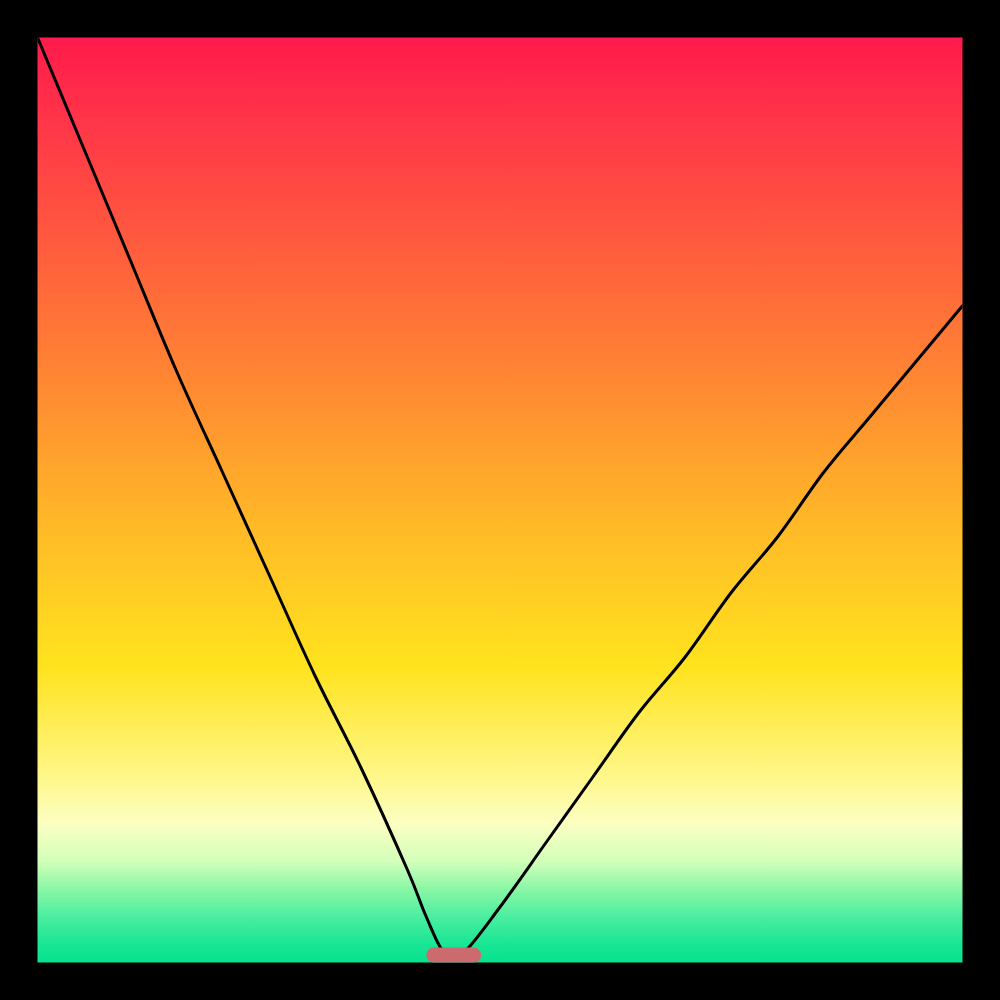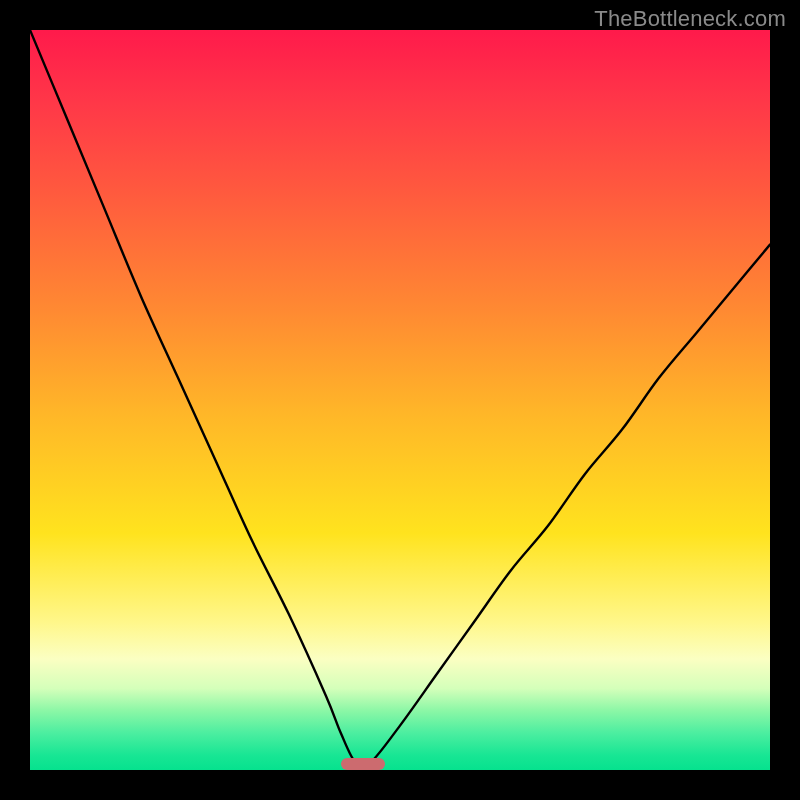--- a/index.html
+++ b/index.html
@@ -62,21 +62,20 @@
     top: 0;
     width: 740px;
     height: 740px;
     pointer-events: none;
   }
 </style>
 </head>
 <body>
 
 <div class="frame">
-  <div class="watermark">TheBottleneck.com</div>
 
   <div class="plot">
     <svg class="curve" viewBox="0 0 740 740" preserveAspectRatio="none">
       <path fill="none" stroke="#000" stroke-width="2.4" stroke-linecap="round" stroke-linejoin="round" d="M 0 0 C 6.166666666666667 14.799999999999992, 24.666666666666664 59.199999999999946, 37 88.79999999999995 C 49.333333333333336 118.39999999999996, 61.666666666666664 148.00000000000003, 74 177.60000000000002 C 86.33333333333333 207.20000000000002, 98.66666666666667 238.03333333333333, 111 266.4 C 123.33333333333333 294.76666666666665, 135.66666666666666 320.66666666666663, 148 347.79999999999995 C 160.33333333333334 374.9333333333333, 172.66666666666666 402.06666666666666, 185 429.2 C 197.33333333333334 456.3333333333333, 209.66666666666666 484.70000000000005, 222 510.6 C 234.33333333333334 536.5, 246.66666666666666 558.7, 259 584.6 C 271.3333333333333 610.5, 287.3666666666667 646.2666666666667, 296 666 C 304.6333333333333 685.7333333333333, 305.8666666666667 691.9, 310.8 703 C 315.73333333333335 714.1, 320.6666666666667 727.6666666666667, 325.6 732.6 C 330.53333333333336 737.5333333333333, 333.00000000000006 738.7666666666667, 340.40000000000003 732.6 C 347.8 726.4333333333334, 358.9 710.4000000000001, 370 695.6 C 381.1 680.8, 394.66666666666674 661.0666666666666, 407.00000000000006 643.8 C 419.33333333333337 626.5333333333333, 431.6666666666667 609.2666666666667, 444 592 C 456.3333333333333 574.7333333333333, 468.6666666666667 556.2333333333333, 481 540.2 C 493.3333333333333 524.1666666666667, 505.6666666666667 511.8333333333333, 518 495.79999999999995 C 530.3333333333334 479.7666666666666, 542.6666666666666 460.0333333333333, 555 444 C 567.3333333333334 427.9666666666667, 579.6666666666666 415.6333333333333, 592 399.59999999999997 C 604.3333333333334 383.5666666666666, 616.6666666666666 363.83333333333326, 629 347.79999999999995 C 641.3333333333334 331.76666666666665, 653.6666666666666 318.20000000000005, 666 303.40000000000003 C 678.3333333333334 288.6, 690.6666666666666 273.8, 703 259 C 715.3333333333334 244.2, 733.8333333333334 222.00000000000003, 740 214.60000000000002"></path>
     </svg>
     <div class="minimum-bar" style="left: 310.8px; width: 44.4px; bottom: 0px;"></div>
   </div>
 </div>
 
 </body></html>

